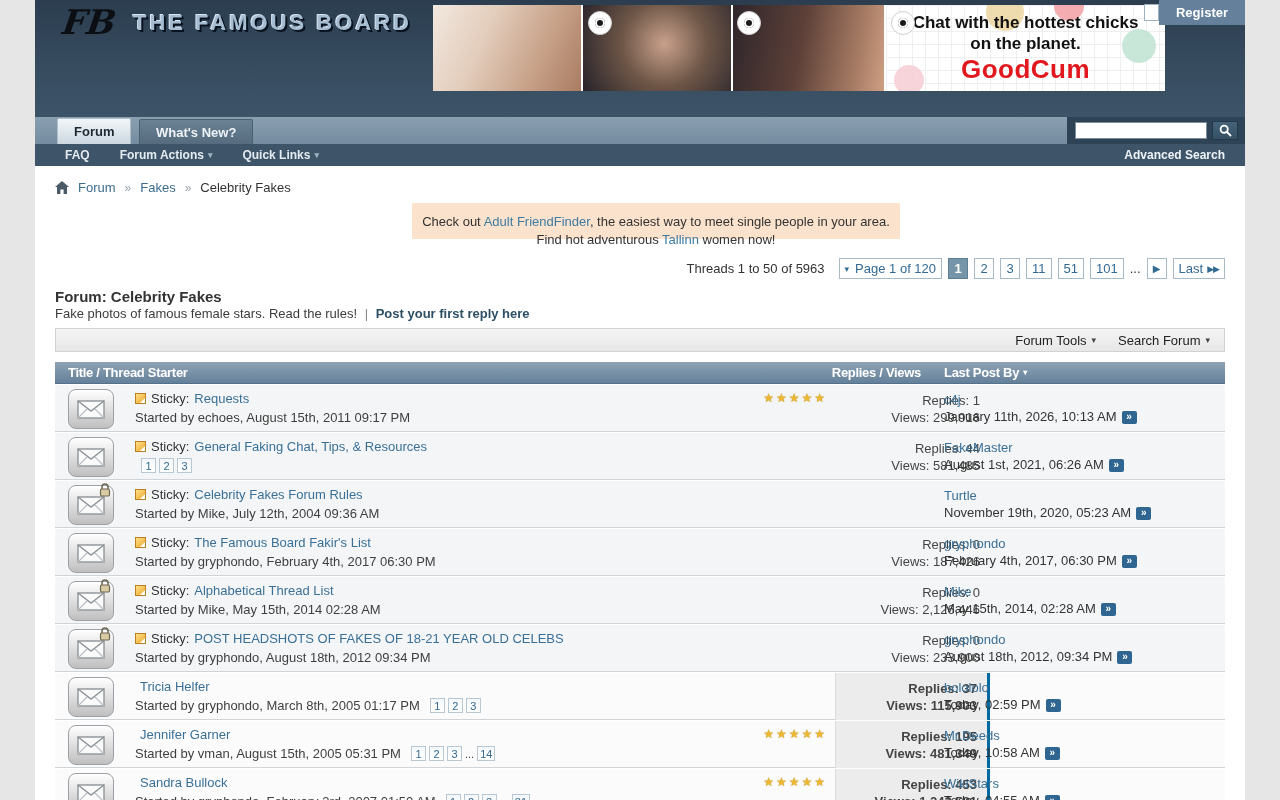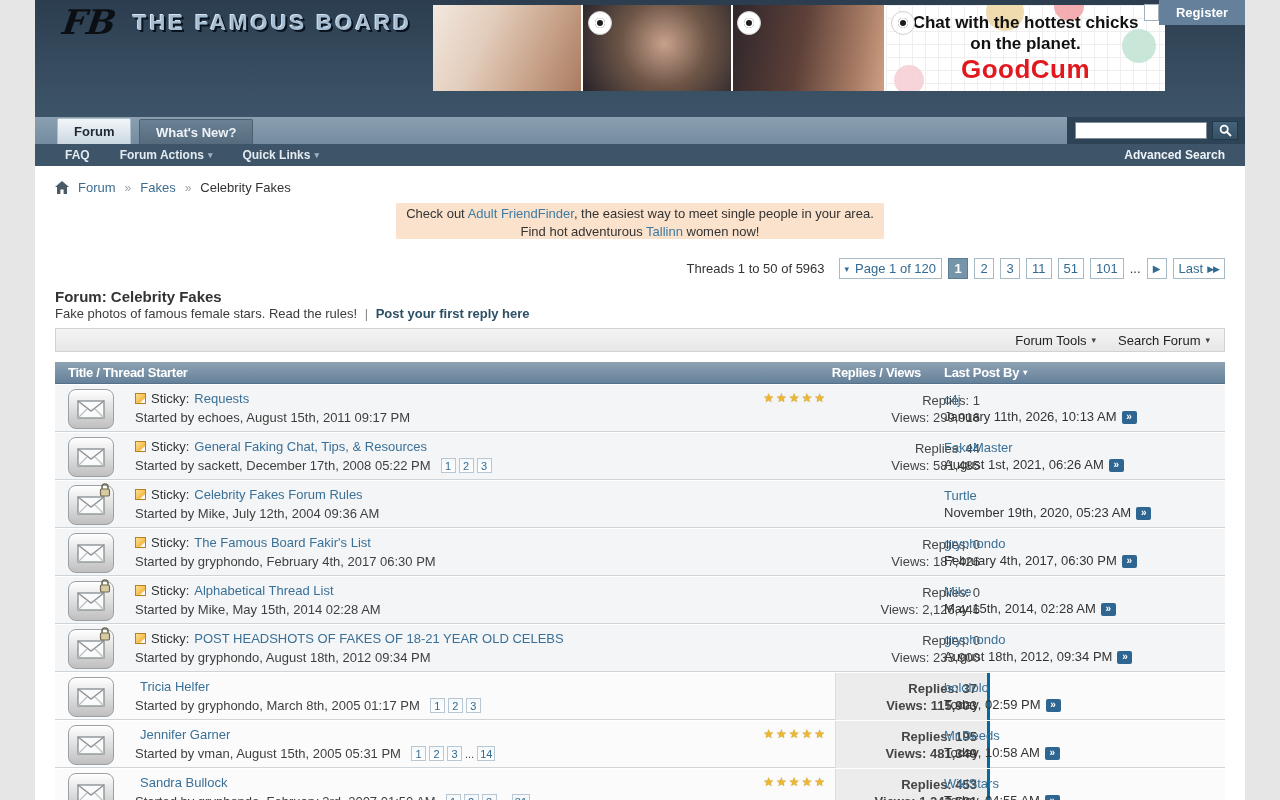--- a/index.html
+++ b/index.html
@@ -71,22 +71,22 @@
 
   
   .content { position:absolute; left:35px; top:166px; width:1210px; height:634px; background:#fff; }
 
   .crumbs { position:absolute; left:20px; top:14px; display:flex; align-items:center; gap:9px; font-size:13px; }
   .crumbs a { color:#3c6c8e; text-decoration:none; }
   .crumb-sep { color:#9aa3ab; font-size:12px; }
   .crumb-cur { color:#333; }
   .home-ico { width:14px; height:13px; display:inline-block; }
 
-  .notice { position:absolute; left:361px; top:37px; width:488px; height:36px; background:#fbe2cc;
-            font-size:13px; color:#333; text-align:center; line-height:18px; padding-top:2px; }
+  .notice { position:absolute; left:377px; top:37px; width:488px; height:36px; background:#fbe2cc;
+            font-size:13px; color:#333; text-align:center; line-height:18px; padding-top:10px; }
   .notice a { color:#3d7ba3; text-decoration:none; }
 
   .forum-title { position:absolute; left:20px; top:122px; font-size:15px; font-weight:bold; color:#333; }
   .forum-sub { position:absolute; left:20px; top:140px; font-size:13px; color:#3c3c3c; }
   .forum-sub .sep { color:#888; margin:0 4px; }
   .forum-sub a { color:#2d4f66; font-weight:bold; text-decoration:none; }
 
   .pg-zone { position:absolute; right:20px; top:92px; display:flex; align-items:center; gap:6px; }
   .pg-info { font-size:13px; color:#333; margin-right:8px; }
   .pg-btn { min-width:20px; height:21px; padding:0 5px; border:1px solid #a9bac7; background:#fff;
@@ -336,21 +336,20 @@
       </svg>
 
     </div>
     <div class="thread-main">
       <div class="title-line">
         <span class="sticky-ico"></span>
         <span class="sticky-label">Sticky:</span>
         <a class="thread-title">General Faking Chat, Tips, &amp; Resources</a>
       </div>
       <div class="started-line">
-        <span class="started-text">Started by sackett, December 17th, 2008 05:22 PM</span>
         <span class="mini-pages">
                 <span class="mini-pg">1</span>
                 <span class="mini-pg">2</span>
                 <span class="mini-pg">3</span>
               </span>
       </div>
     </div>
     <div class="stars"></div>
     <div class="replies-cell">
       <div class="replies">Replies: 44</div>

